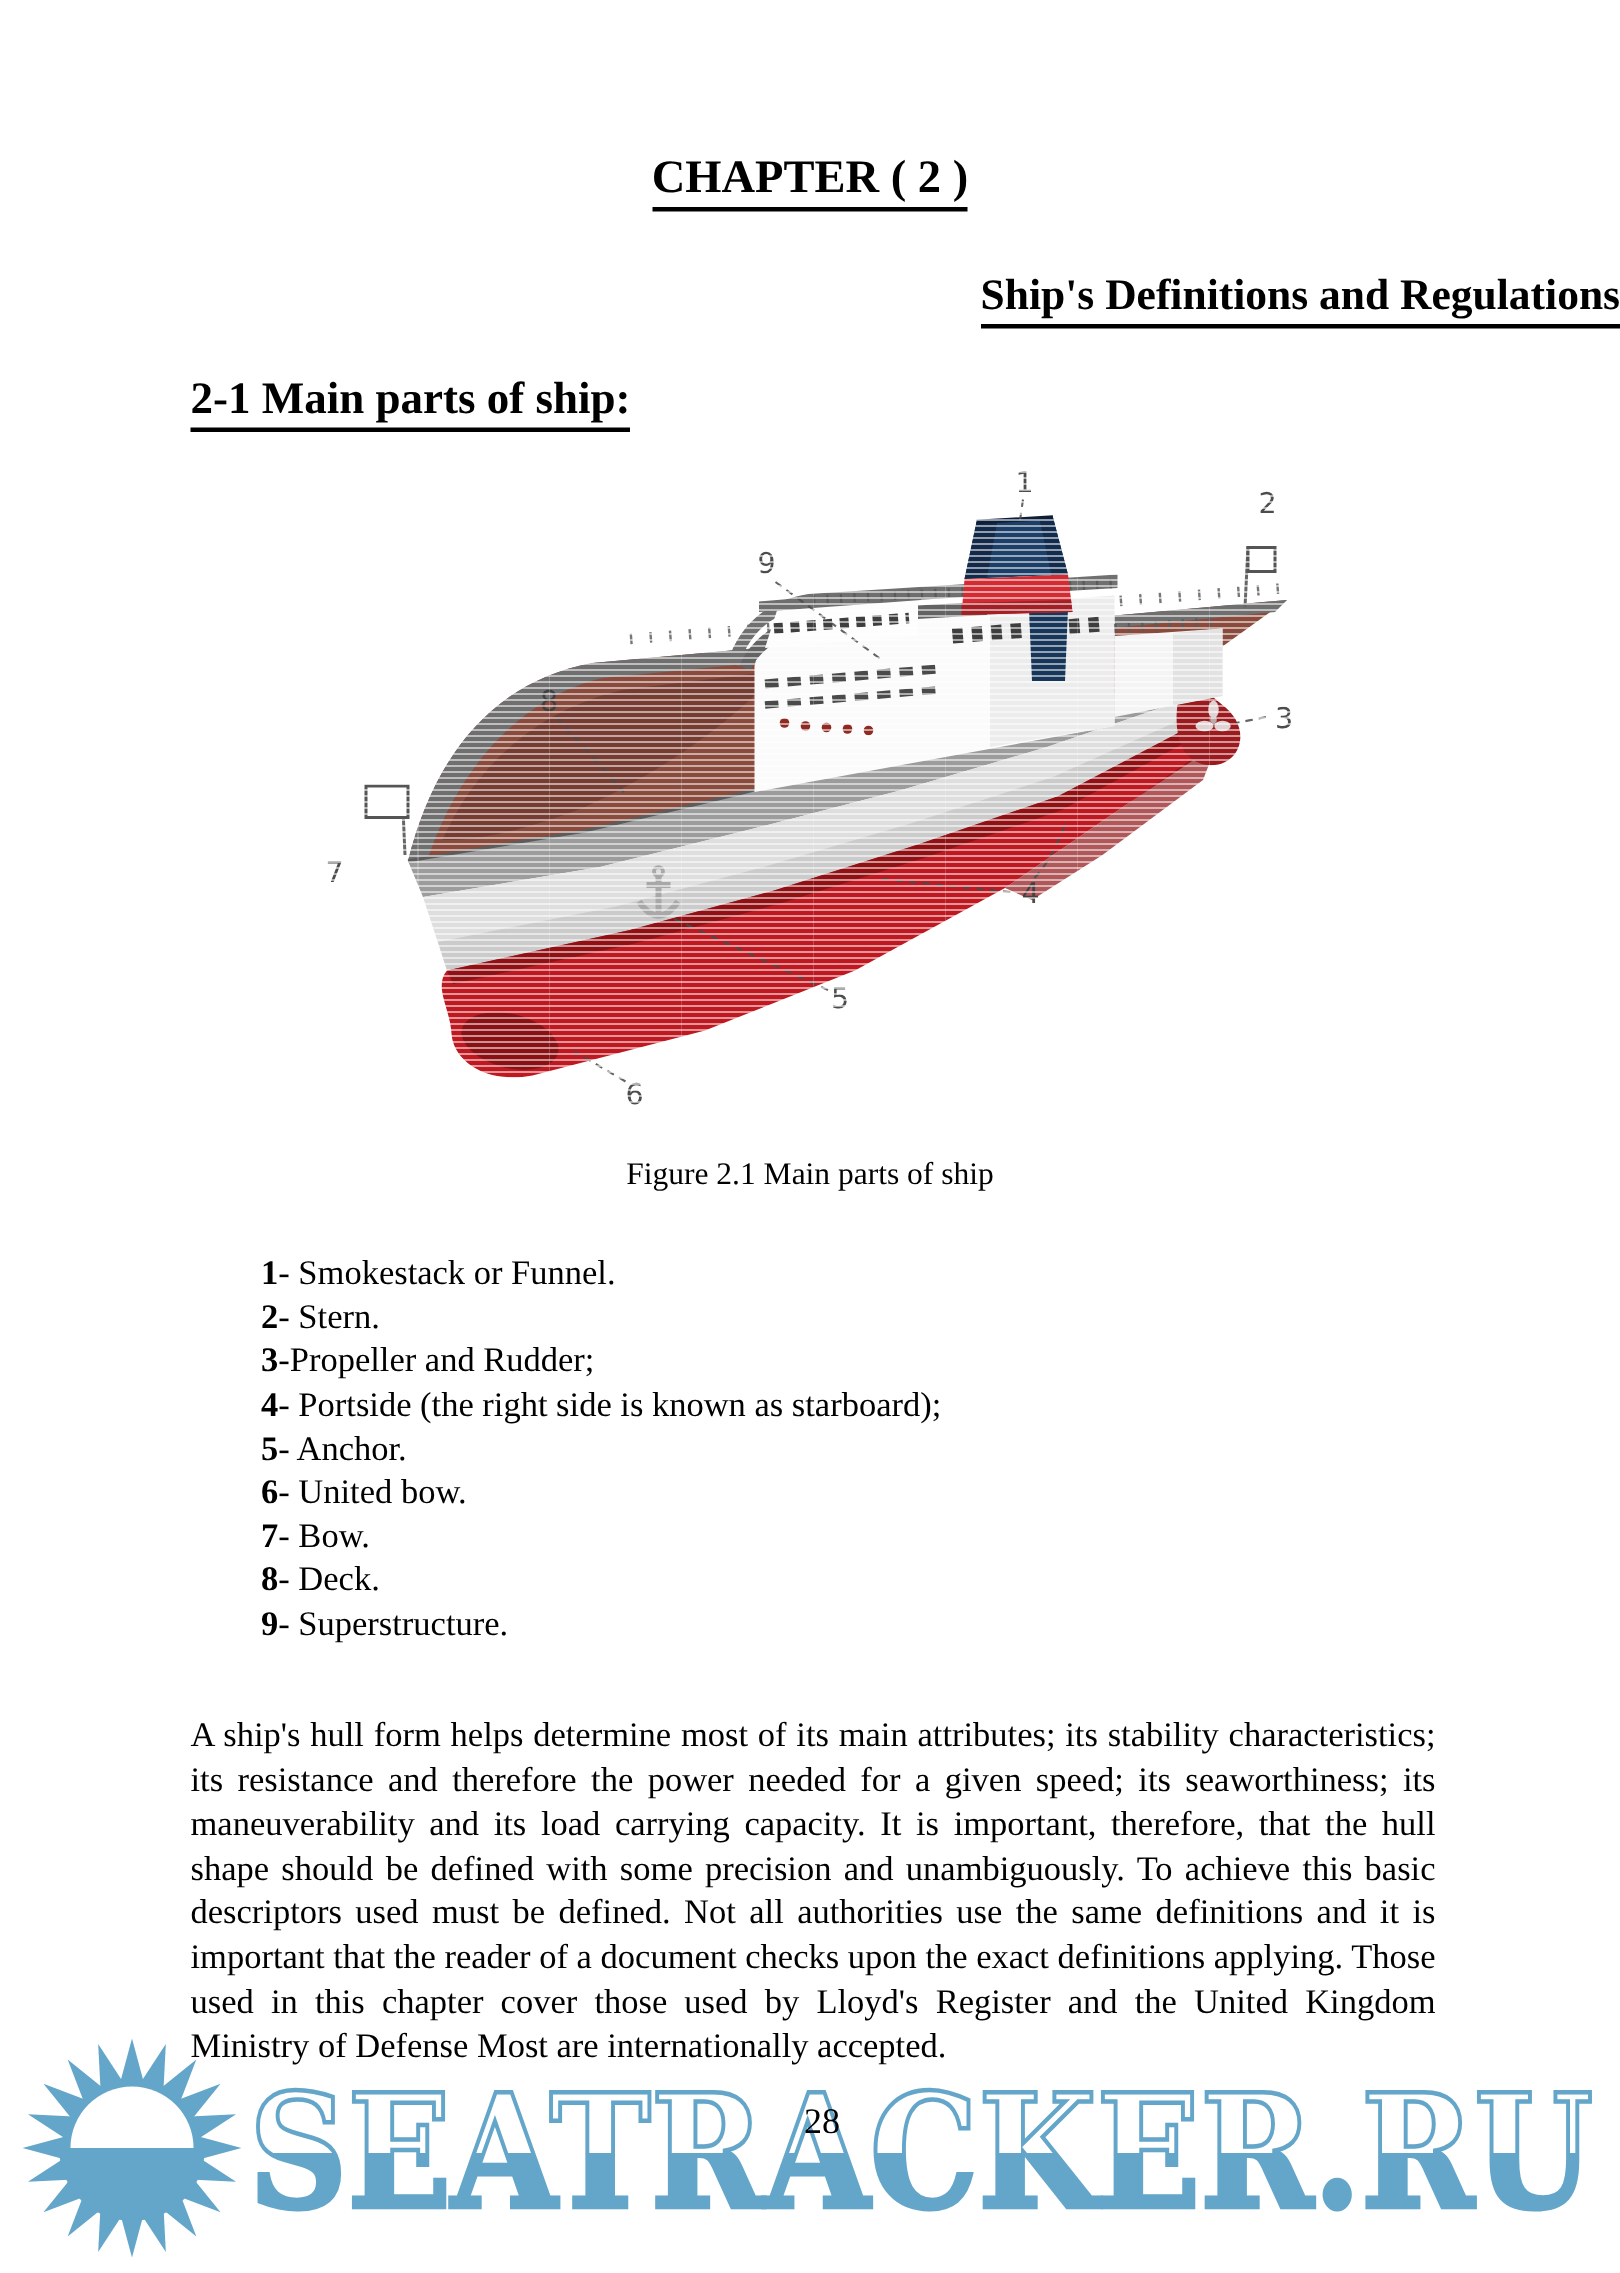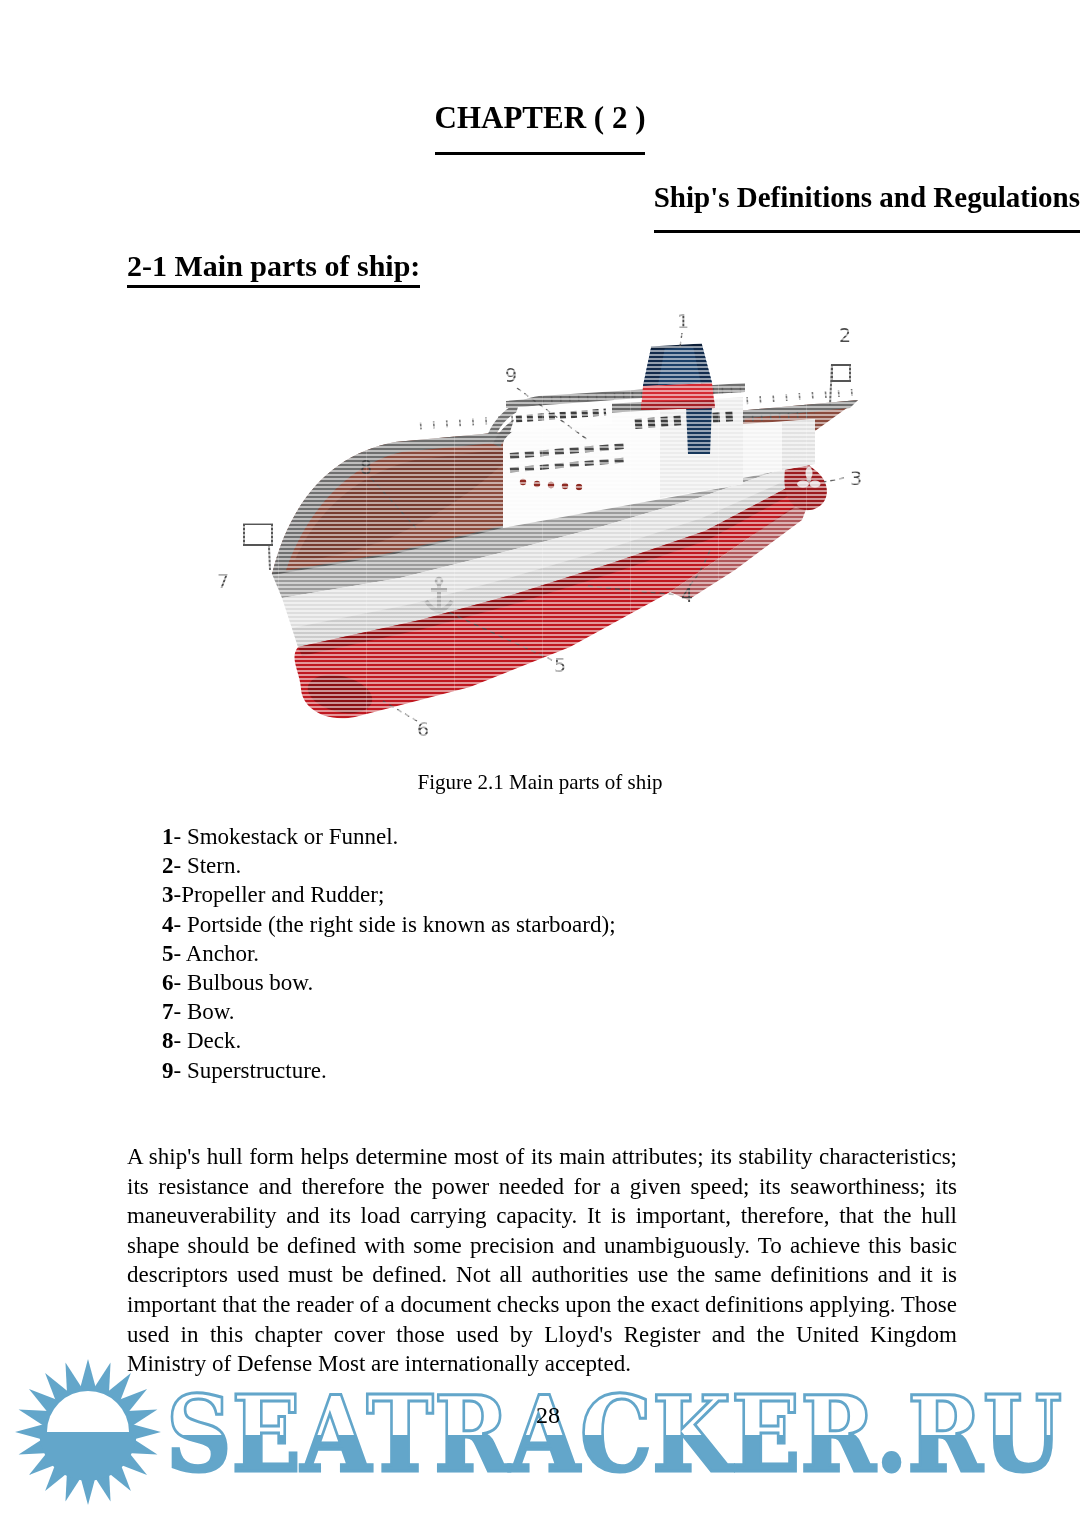--- a/index.html
+++ b/index.html
@@ -9,21 +9,21 @@
     background:#ffffff;
     overflow:hidden;
     font-family:"Liberation Serif", serif;
     color:#000;
   }
   .title{
     position:absolute;top:100px;left:0;width:1080px;
     text-align:center;font-size:31px;font-weight:700;
   }
   .title span, .subtitle span{
-    display:inline-block;border-bottom:3px solid #000;padding-bottom:16px;
+    display:inline-block;border-bottom:3px solid #000;padding-bottom:2px;
   }
   .subtitle{
     position:absolute;top:181px;left:0;width:1080px;
     text-align:right;font-size:29px;font-weight:700;
   }
   .section-heading{
     position:absolute;top:249px;left:127px;
     font-size:30px;font-weight:700;
   }
   .section-heading span{display:inline-block;border-bottom:3px solid #000;padding-bottom:2px;font-family:Liberation Serif, serif;}
@@ -35,21 +35,21 @@
     position:absolute;inset:0;pointer-events:none;
     background:
       repeating-linear-gradient(to bottom, rgba(255,255,255,.55) 0px, rgba(255,255,255,.55) 1.6px, rgba(255,255,255,0) 1.6px, rgba(255,255,255,0) 4px),
       repeating-linear-gradient(to right, rgba(255,255,255,.20) 0px, rgba(255,255,255,.20) 1px, rgba(255,255,255,0) 1px, rgba(255,255,255,0) 88px);
   }
   .fig-caption{
     position:absolute;top:770px;left:0;width:1080px;
     text-align:center;font-size:21px;
   }
   .parts-list{
-    position:absolute;top:822px;left:162px;margin:0;padding:0;
+    position:absolute;top:822px;left:162px;margin:12px;padding:0;
     list-style:none;font-size:23px;line-height:29.2px;
   }
   .parts-list b{font-weight:700;}
   .body-paragraph{
     position:absolute;top:1142px;left:127px;width:830px;margin:0;
     font-size:23px;line-height:29.6px;
     text-align:justify;
   }
   .page-number{
     position:absolute;top:1402px;left:536px;
@@ -187,21 +187,21 @@
   </div>
 
   <div class="fig-caption">Figure 2.1 Main parts of ship</div>
 
   <ol class="parts-list">
     <li><b>1</b><span>- Smokestack or Funnel.</span></li>
     <li><b>2</b><span>- Stern.</span></li>
     <li><b>3</b><span>-Propeller and Rudder;</span></li>
     <li><b>4</b><span>- Portside (the right side is known as starboard);</span></li>
     <li><b>5</b><span>- Anchor.</span></li>
-    <li><b>6</b><span>- Bulbous bow.</span></li>
+    <li><b>6</b><span>- United bow.</span></li>
     <li><b>7</b><span>- Bow.</span></li>
     <li><b>8</b><span>- Deck.</span></li>
     <li><b>9</b><span>- Superstructure.</span></li>
   </ol>
 
   <p class="body-paragraph">A ship's hull form helps determine most of its main attributes; its stability characteristics; its resistance and therefore the power needed for a given speed; its seaworthiness; its maneuverability and its load carrying capacity. It is important, therefore, that the hull shape should be defined with some precision and unambiguously. To achieve this basic descriptors used must be defined. Not all authorities use the same definitions and it is important that the reader of a document checks upon the exact definitions applying. Those used in this chapter cover those used by Lloyd's Register and the United Kingdom Ministry of Defense Most are internationally accepted.</p>
 
   <div class="page-number">28</div>
 
   <div class="wm-sun">

